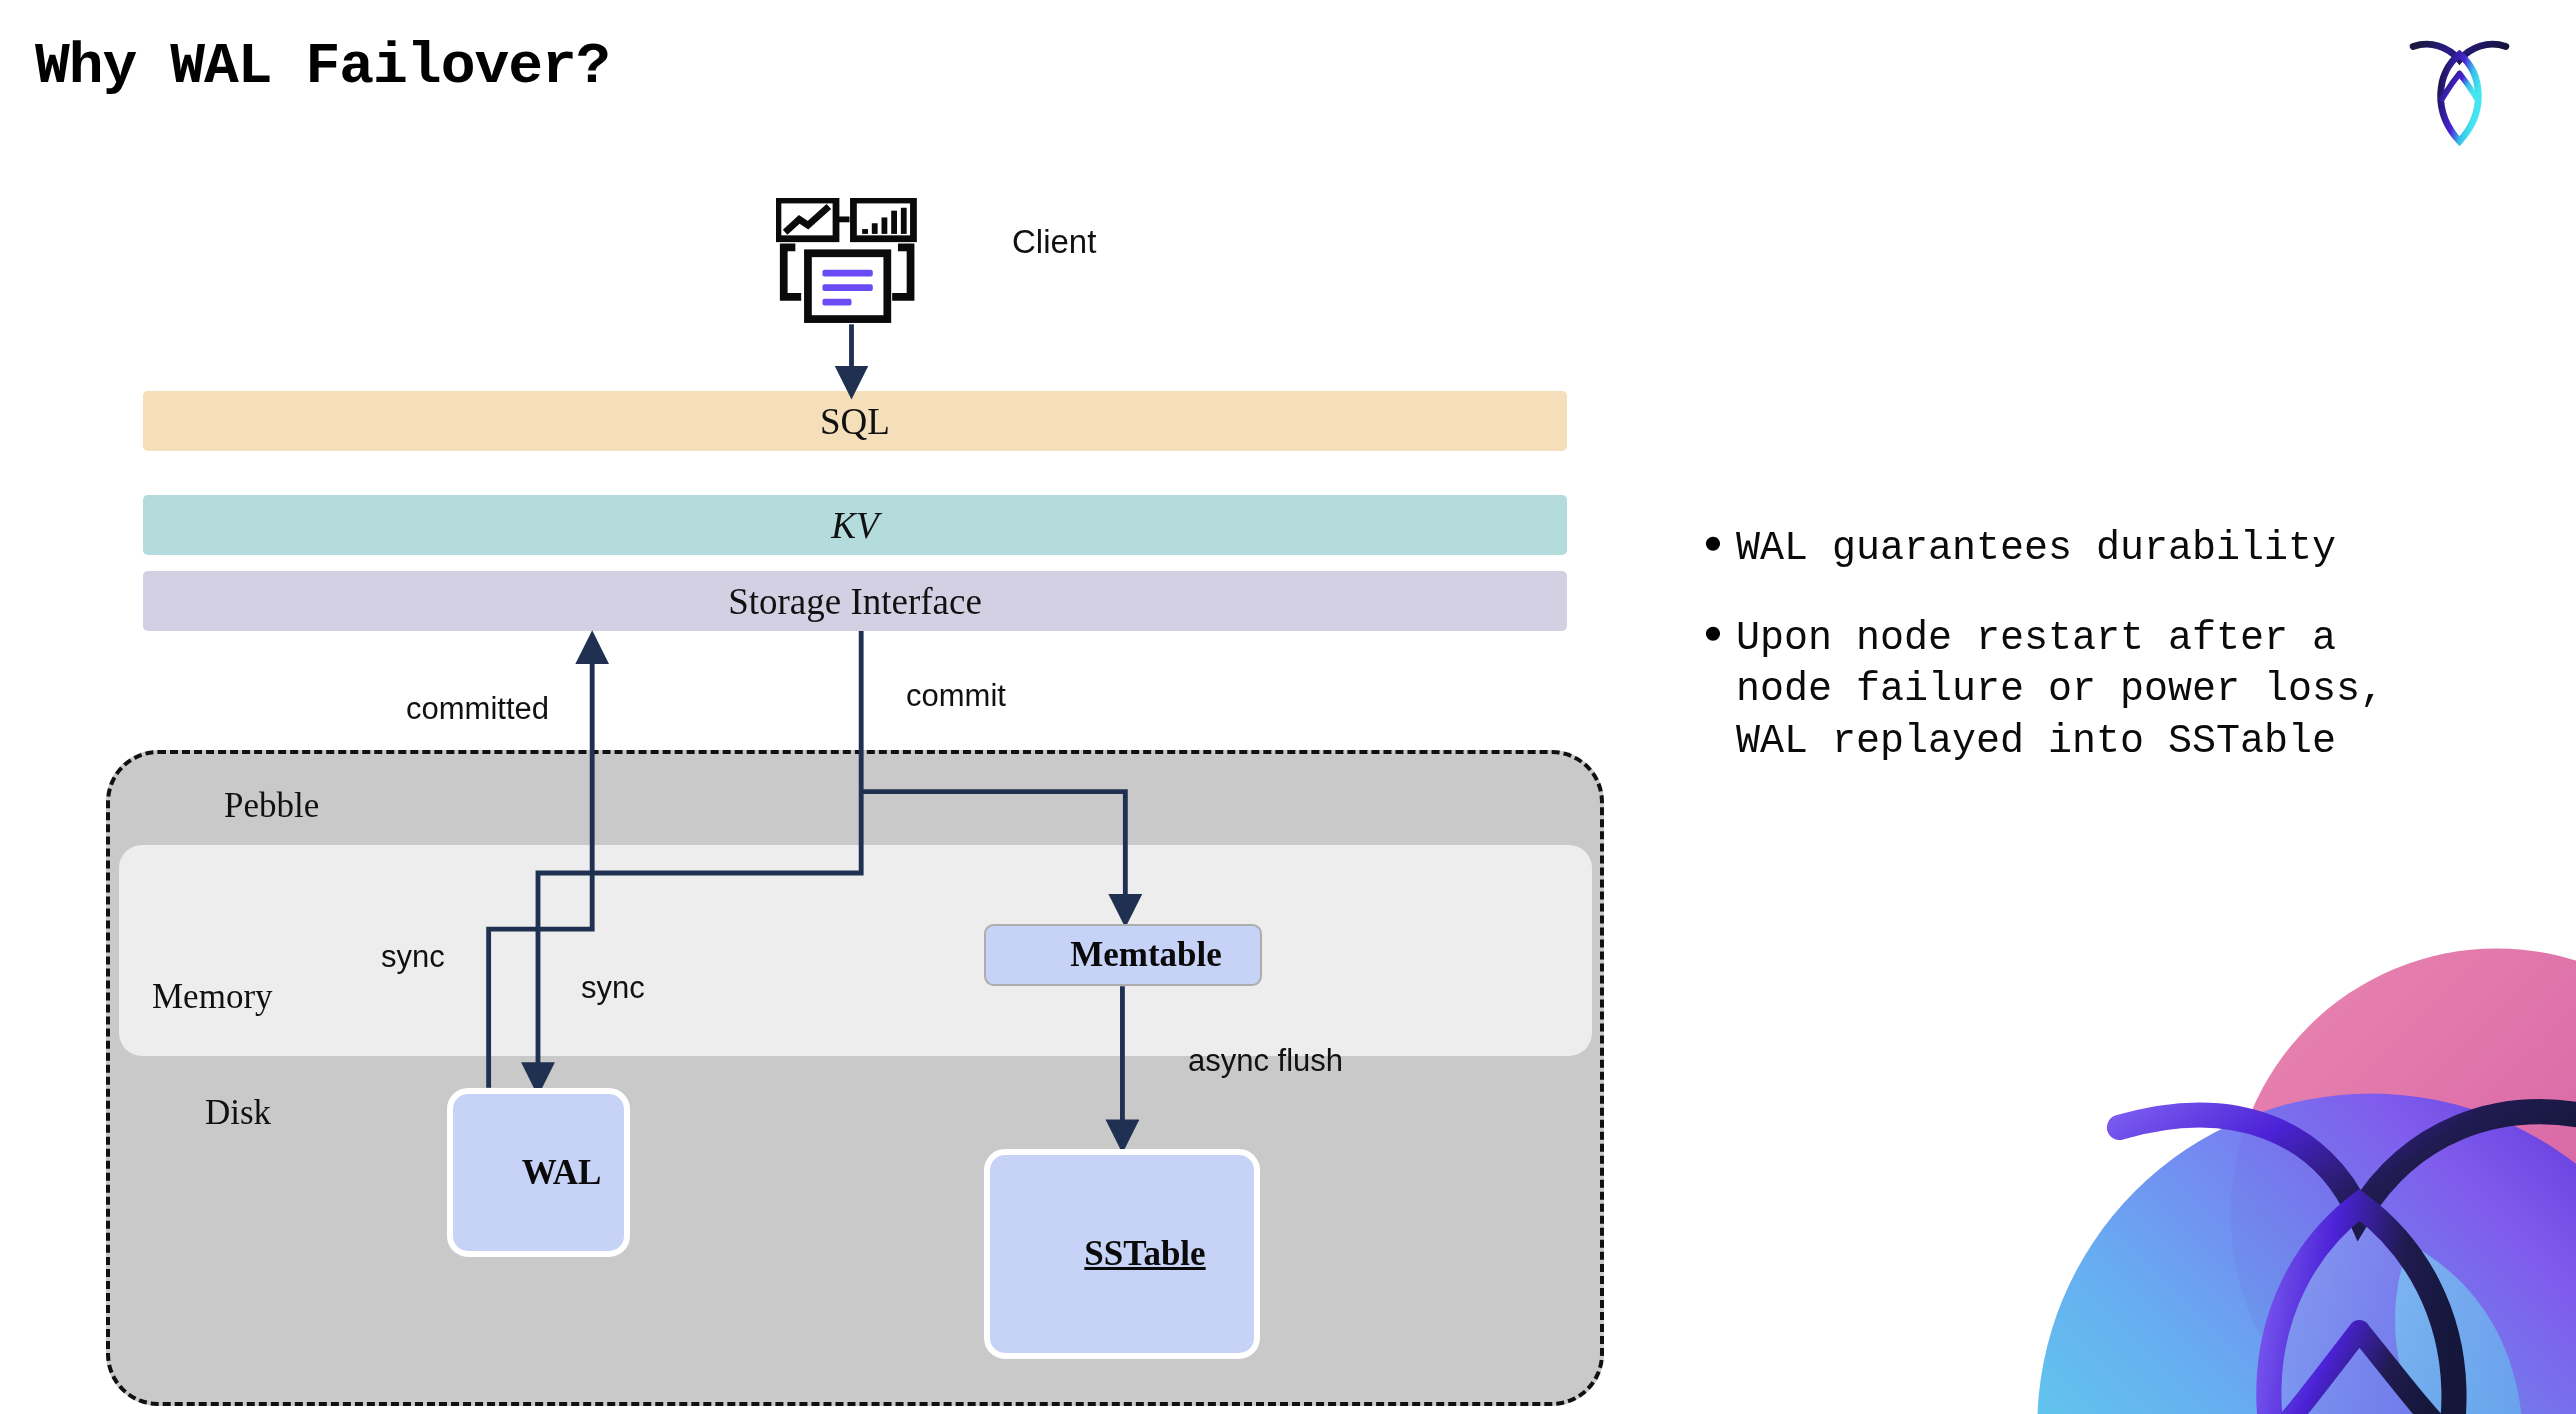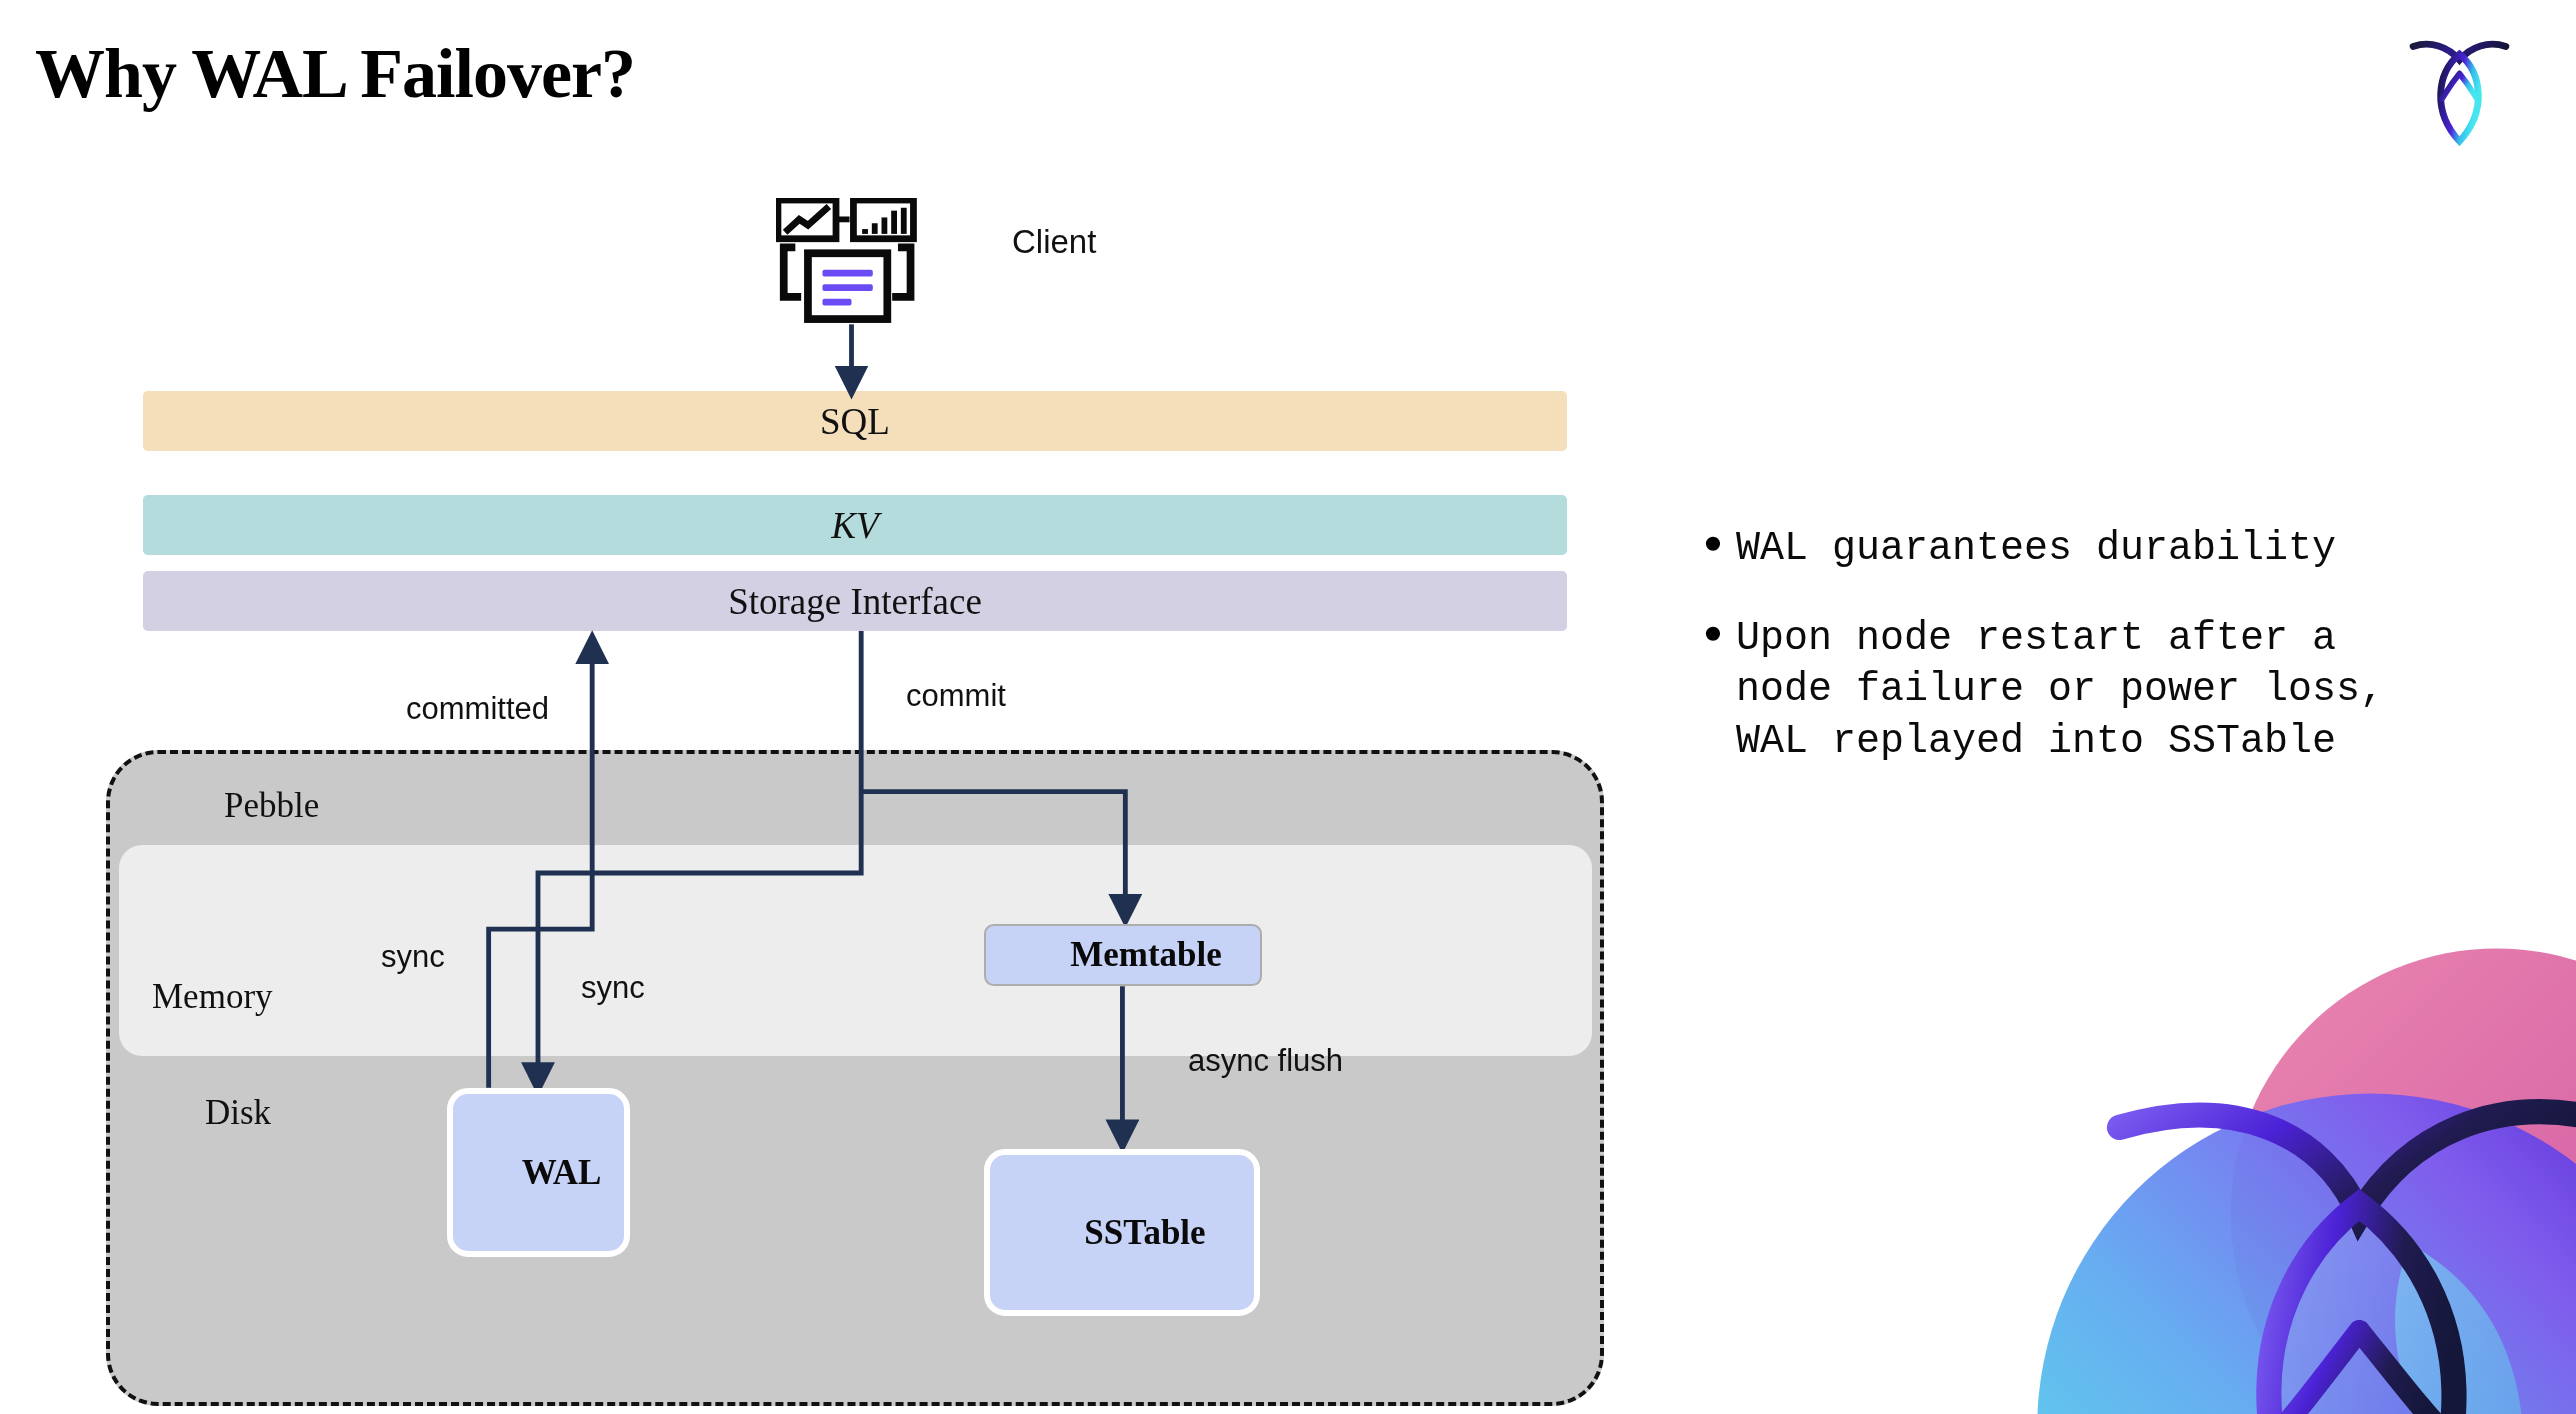--- a/index.html
+++ b/index.html
@@ -7,23 +7,23 @@
     width: 2576px; height: 1415px;
     background: #ffffff;
     font-family: "Liberation Sans", sans-serif;
     overflow: hidden;
   }
   .stage { position: relative; width: 2576px; height: 1415px; background:#fff; overflow:hidden; }
 
   
   #slide-title {
     position: absolute; left: 35px; top: 37px;
-    font-family: Liberation Serif, serif;
+    font-family: Liberation Mono, monospace;
     font-weight: 800;
-    font-size: 70px;
+    font-size: 58px;
     letter-spacing: -1px;
     color: #010101;
     line-height: 1.05;
     white-space: nowrap;
   }
 
   
   #brand-logo { position: absolute; left: 2407px; top: 31px; width: 105px; height: 116px; }
 
   
@@ -87,23 +87,24 @@
     left:984px; top:924px; width:278px; height:62px;
     border: 2.9px solid #ADADAD; border-radius: 9.7px;
     font-size: 35px;
   }
   #node-wal {
     left:447px; top:1088px; width:183px; height:169px;
     border: 6.8px solid #ffffff; border-radius: 21px;
     font-size: 35px;
   }
   #node-sstable {
-    left:984px; top:1149px; width:276px; height:167px;
+    left:984px; top:1149px; width:276px; height:210px;
     border: 6.8px solid #ffffff; border-radius: 21px;
     font-size: 35px;
+    text-decoration: underline;
   }
 
   
   .edge-label {
     position:absolute;
     font-family:"Liberation Sans", sans-serif;
     font-size: 31px; color:#111; white-space:nowrap;
   }
   #lbl-committed { left: 406px; top: 691px; }
   #lbl-commit    { left: 906px; top: 678px; }

